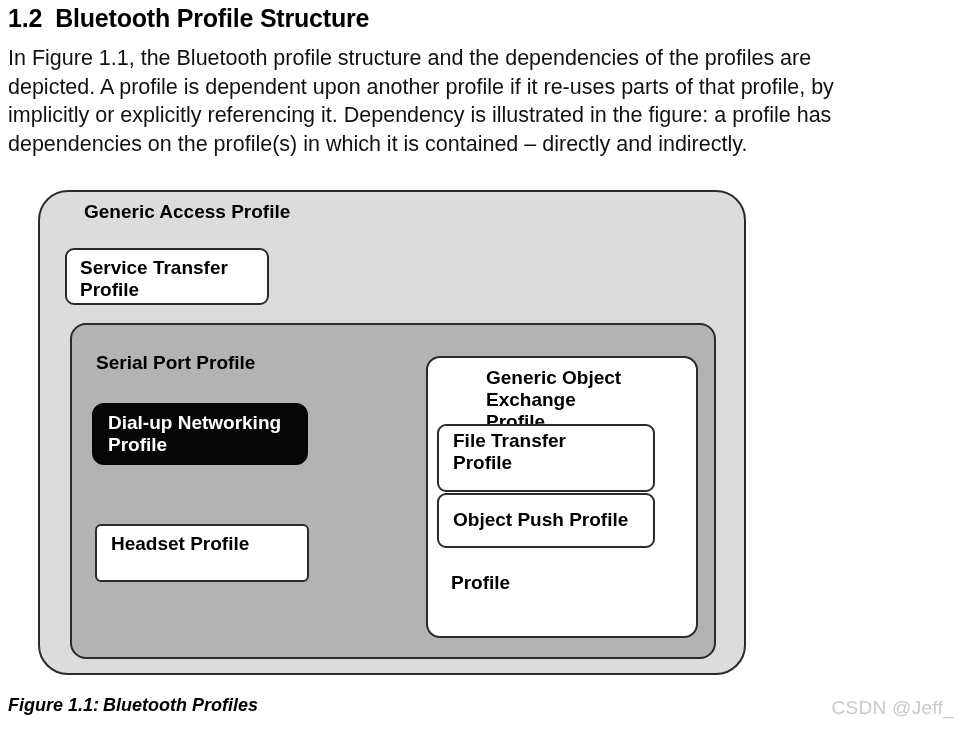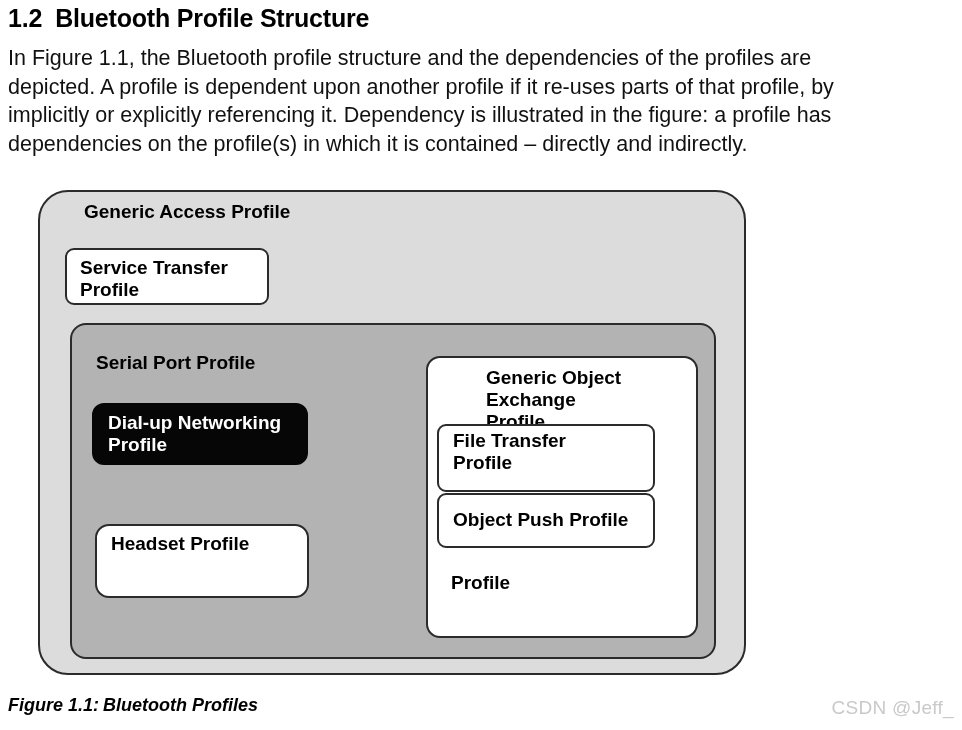--- a/index.html
+++ b/index.html
@@ -133,23 +133,23 @@
     font-size: 19px;
     font-weight: bold;
     color: #ffffff;
   }
 
   
   .hsp-box {
     left: 91px;
     top: 524px;
     width: 214px;
-    height: 74px;
-    background: #ffffff;
-    border-radius: 14px;
+    height: 58px;
+    background: #ffffff;
+    border-radius: 6px;
   }
   .hsp-label {
     position: absolute;
     left: 14px;
     top: 7px;
     font-size: 19px;
     font-weight: bold;
     white-space: nowrap;
   }
 

